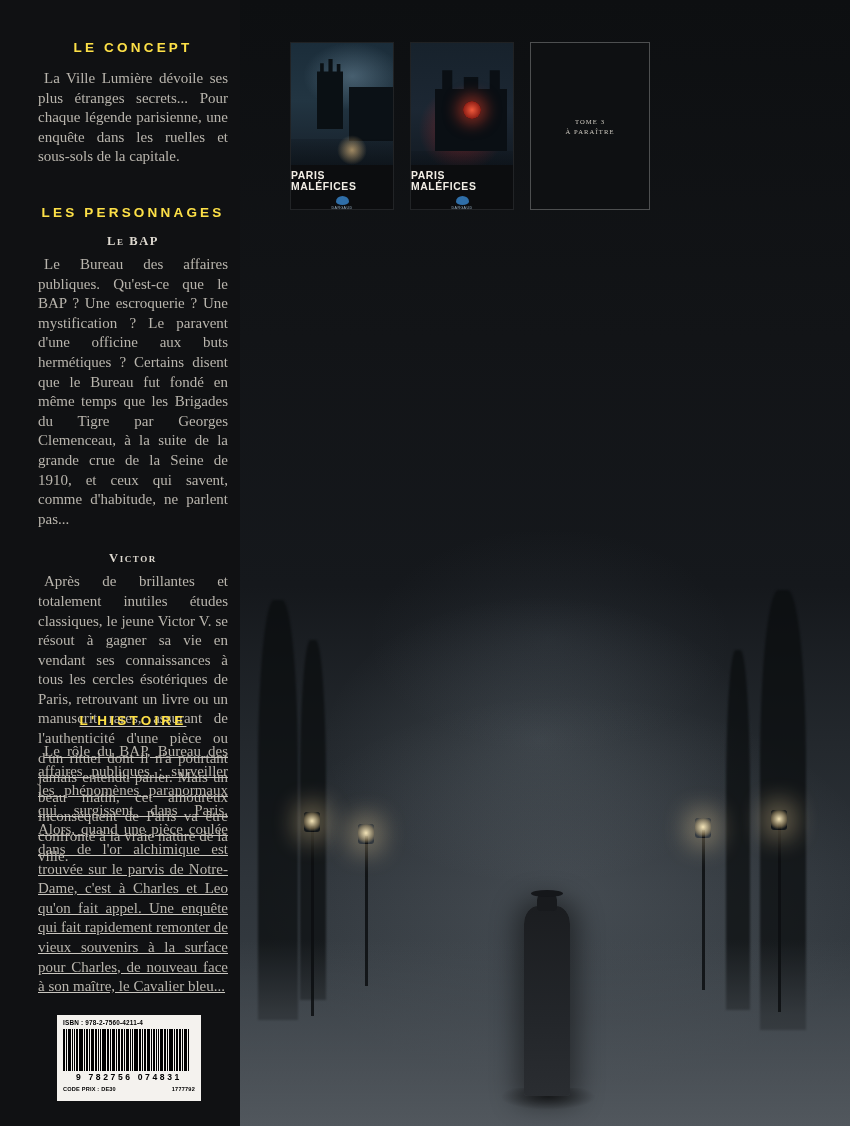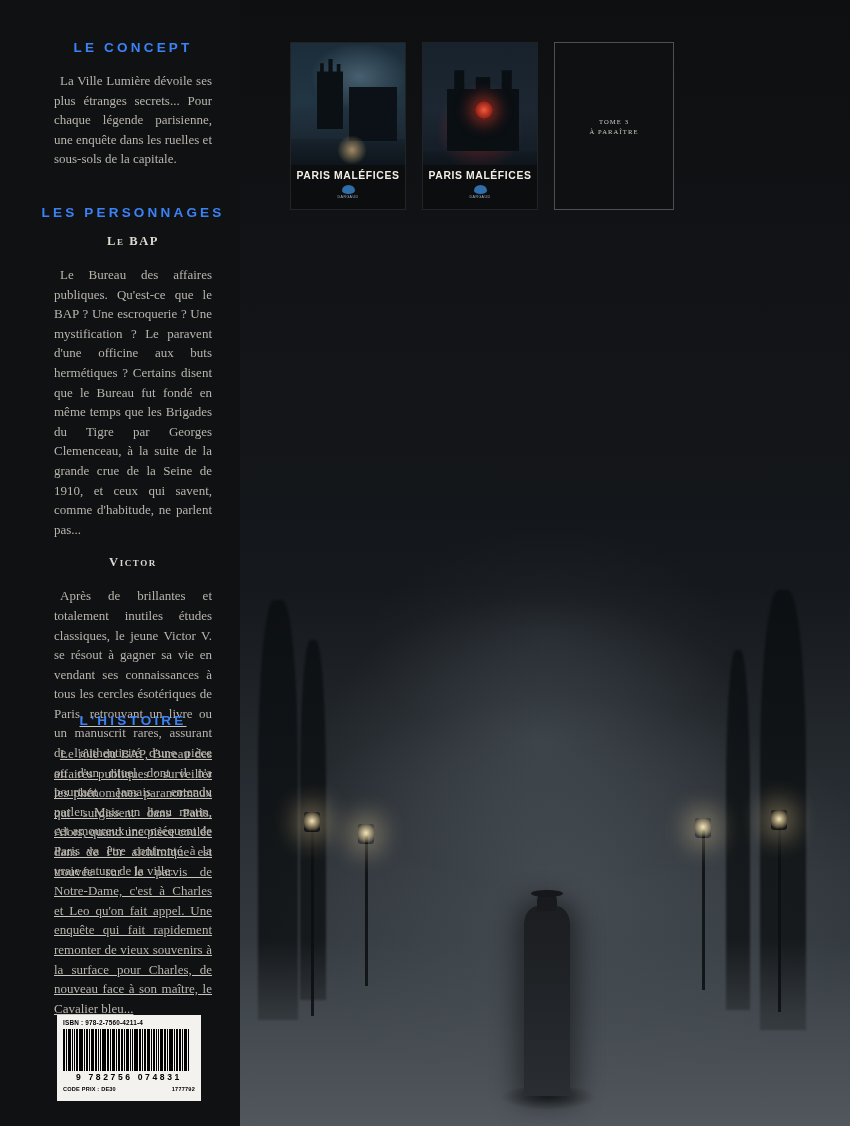--- a/index.html
+++ b/index.html
@@ -112,55 +112,55 @@
   }
   .section {
     position: absolute;
     width: 190px;
     left: 38px;
   }
   .sec-title {
     font-family: "Liberation Sans", sans-serif;
     font-size: 13.5px;
     letter-spacing: 3.2px;
-    color: #3b82f6;
+    color: #fde047;
     font-weight: 700;
     margin: 0 0 14px 0;
     text-align: center;
   }
   .sub-title {
     font-family: "Liberation Serif", serif;
     font-size: 12.5px;
     letter-spacing: 1.6px;
     color: #ded9d0;
     text-align: center;
     margin: 0 0 6px 0;
     font-variant: small-caps;
     text-transform: lowercase;
   }
   .sub-title.caps { text-transform: none; }
   .body-txt {
-    font-size: 13px;
+    font-size: 15px;
     line-height: 19.6px;
     text-align: justify;
     color: #b9b5ad;
-    margin: 16px;
+    margin: 0;
     text-indent: 6px;
   }
 
   
   .covers {
     position: absolute;
     left: 290px;
     top: 42px;
     display: flex;
     gap: 16px;
   }
   .cover {
-    width: 116px;
+    width: 104px;
     height: 168px;
     position: relative;
     border: 1px solid rgba(255,255,255,0.08);
     box-sizing: border-box;
     overflow: hidden;
   }
   .cover-art-1 {
     position: absolute; inset: 0;
     background:
       radial-gradient(ellipse 70px 48px at 60% 20%, rgba(120,150,170,0.45), rgba(0,0,0,0) 70%),
@@ -343,21 +343,21 @@
 
     <div class="section" style="top:40px;">
       <h2 class="sec-title">LE CONCEPT</h2>
       <p class="body-txt">La Ville Lumière dévoile ses plus étranges secrets... Pour chaque légende parisienne, une enquête dans les ruelles et sous-sols de la capitale.</p>
     </div>
 
     <div class="section" style="top:205px;">
       <h2 class="sec-title">LES PERSONNAGES</h2>
       <h3 class="sub-title caps">Le BAP</h3>
       <p class="body-txt">Le Bureau des affaires publiques. Qu'est-ce que le BAP ? Une escroquerie ? Une mystification ? Le paravent d'une officine aux buts hermétiques ? Certains disent que le Bureau fut fondé en même temps que les Brigades du Tigre par Georges Clemenceau, à la suite de la grande crue de la Seine de 1910, et ceux qui savent, comme d'habitude, ne parlent pas...</p>
-      <h3 class="sub-title caps" style="">Victor</h3>
+      <h3 class="sub-title caps" style="margin-top:22px;">Victor</h3>
       <p class="body-txt">Après de brillantes et totalement inutiles études classiques, le jeune Victor V. se résout à gagner sa vie en vendant ses connaissances à tous les cercles ésotériques de Paris, retrouvant un livre ou un manuscrit rares, assurant de l'authenticité d'une pièce ou d'un rituel dont il n'a pourtant jamais entendu parler. Mais un beau matin, cet amoureux inconséquent de Paris va être confronté à la vraie nature de la ville.</p>
     </div>
 
     <div class="section" style="top:713px;text-decoration:underline;">
       <h2 class="sec-title">L'HISTOIRE</h2>
       <p class="body-txt">Le rôle du BAP, Bureau des affaires publiques : surveiller les phénomènes paranormaux qui surgissent dans Paris. Alors, quand une pièce coulée dans de l'or alchimique est trouvée sur le parvis de Notre-Dame, c'est à Charles et Leo qu'on fait appel. Une enquête qui fait rapidement remonter de vieux souvenirs à la surface pour Charles, de nouveau face à son maître, le Cavalier bleu...</p>
     </div>
 
     <div class="barcode-box">
       <div class="isbn-line">ISBN : 978-2-7560-4211-4</div>

